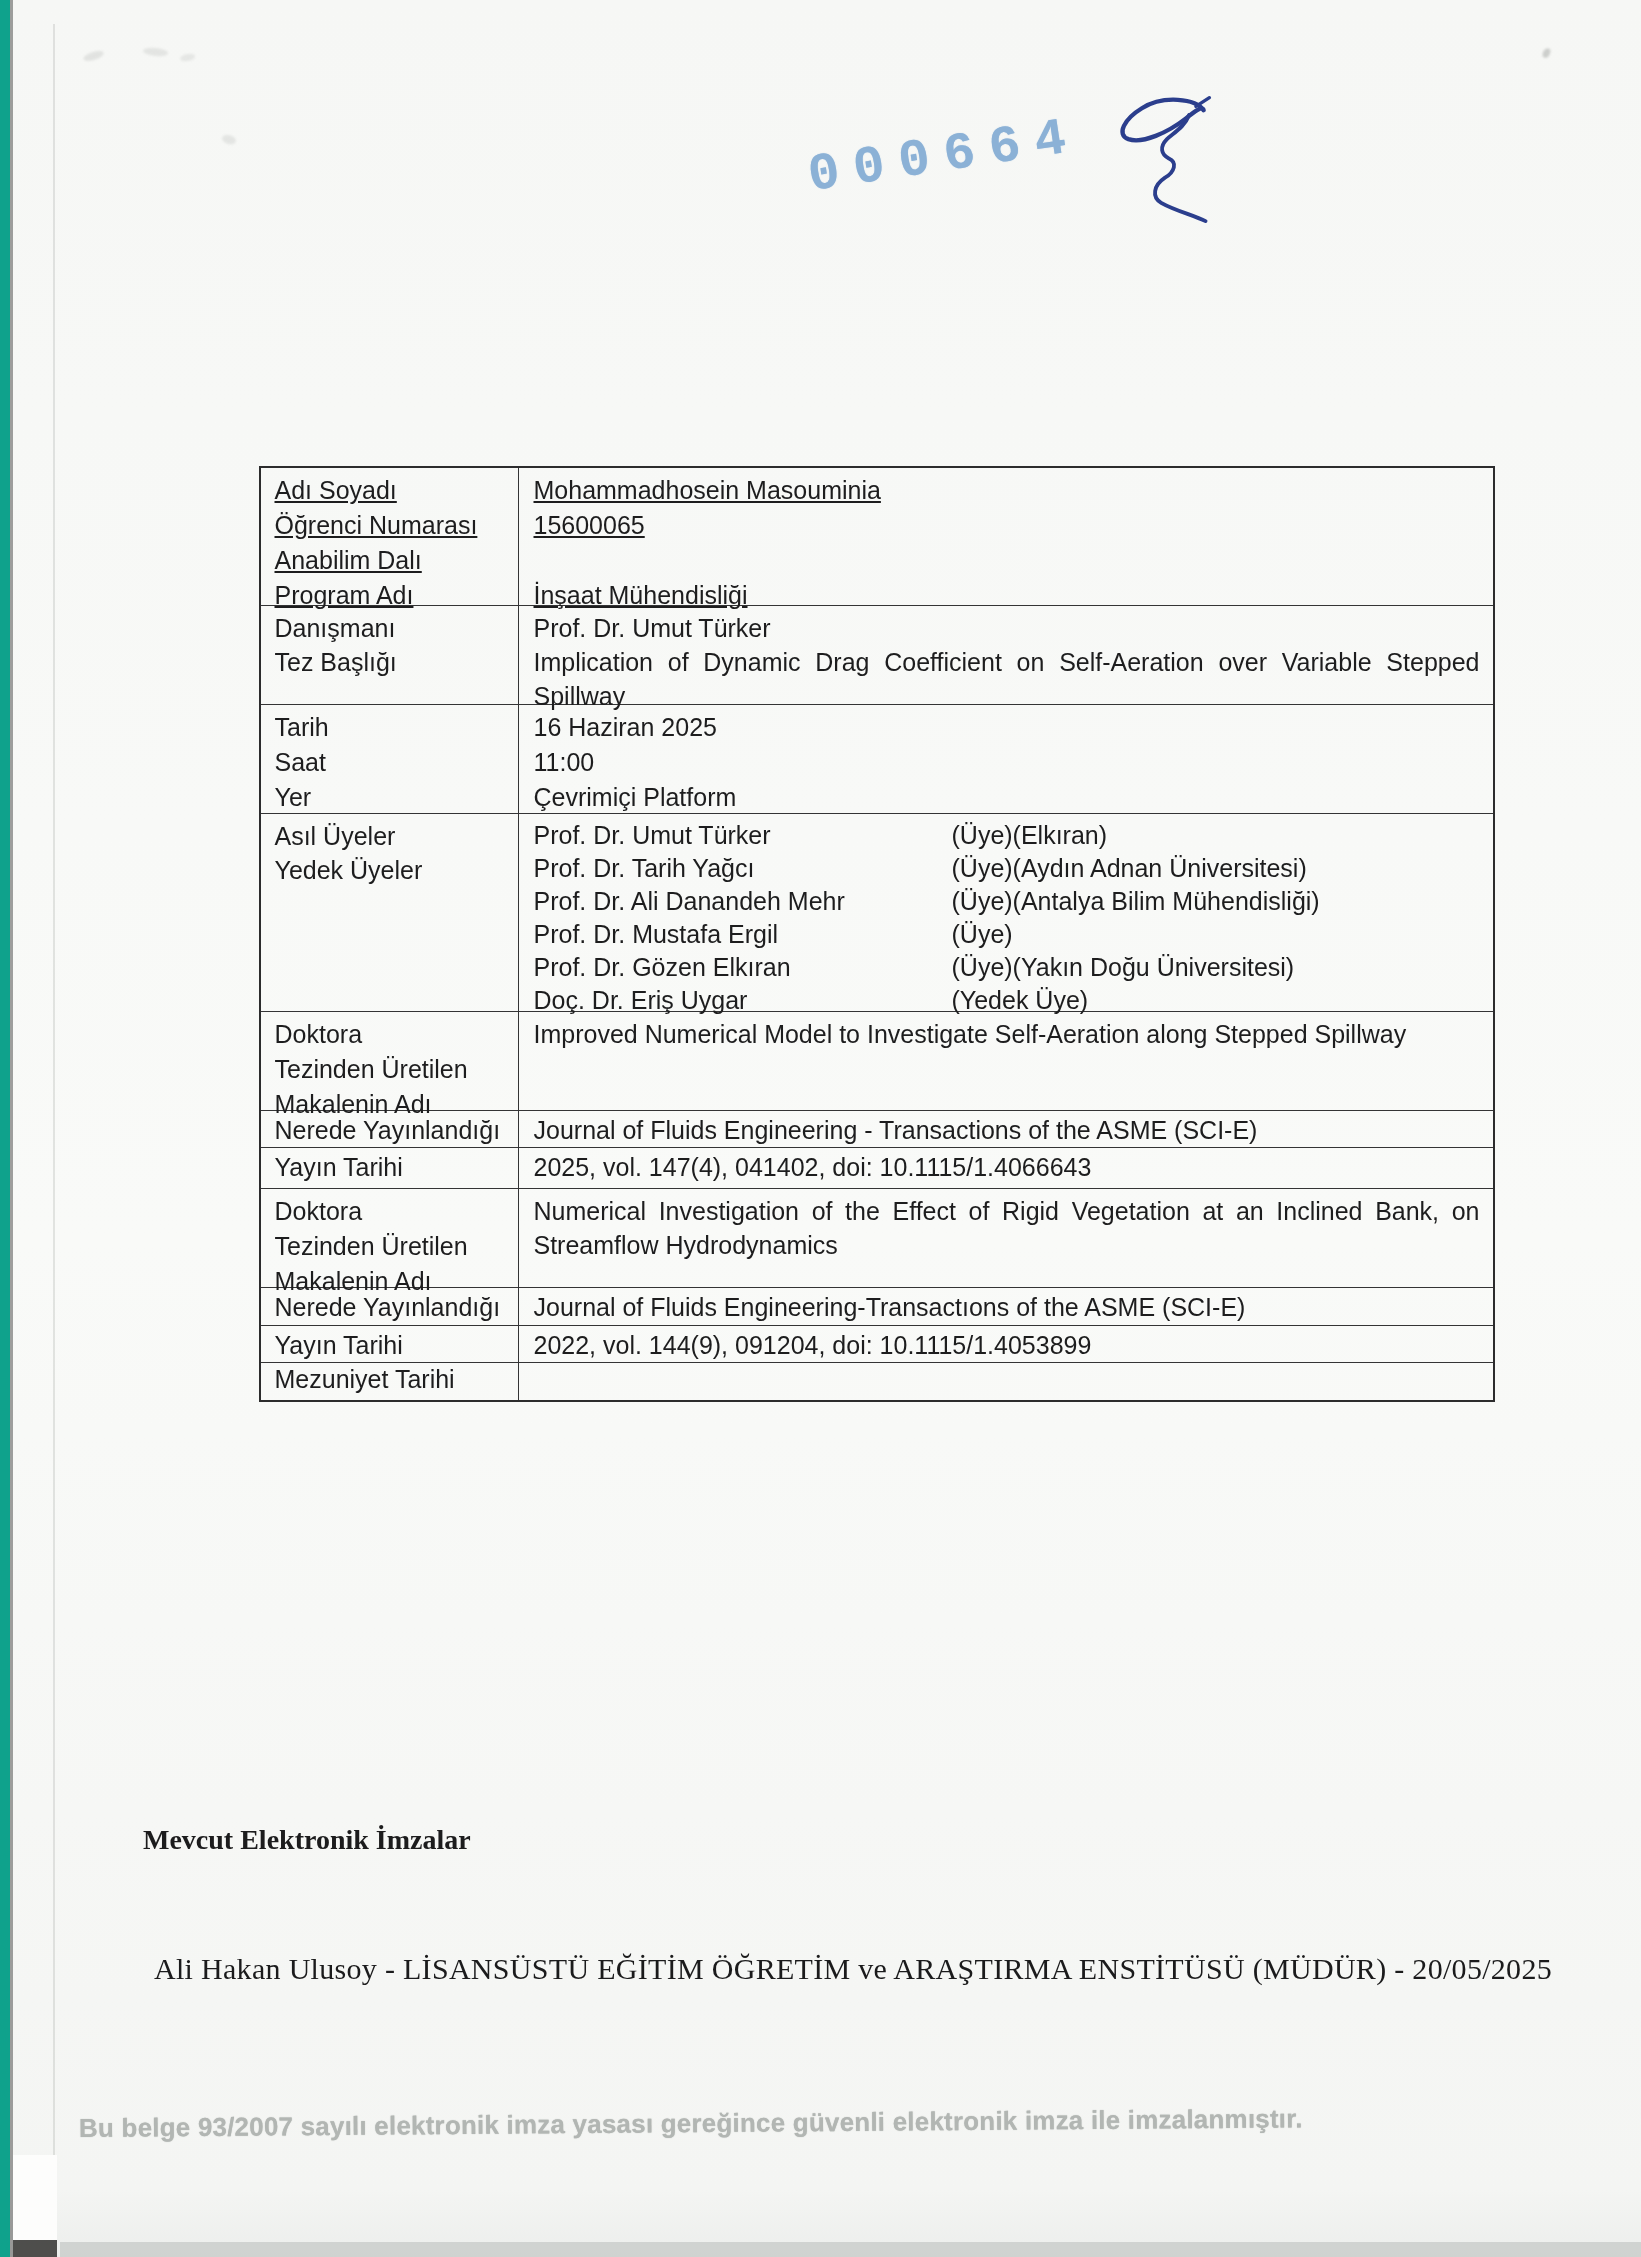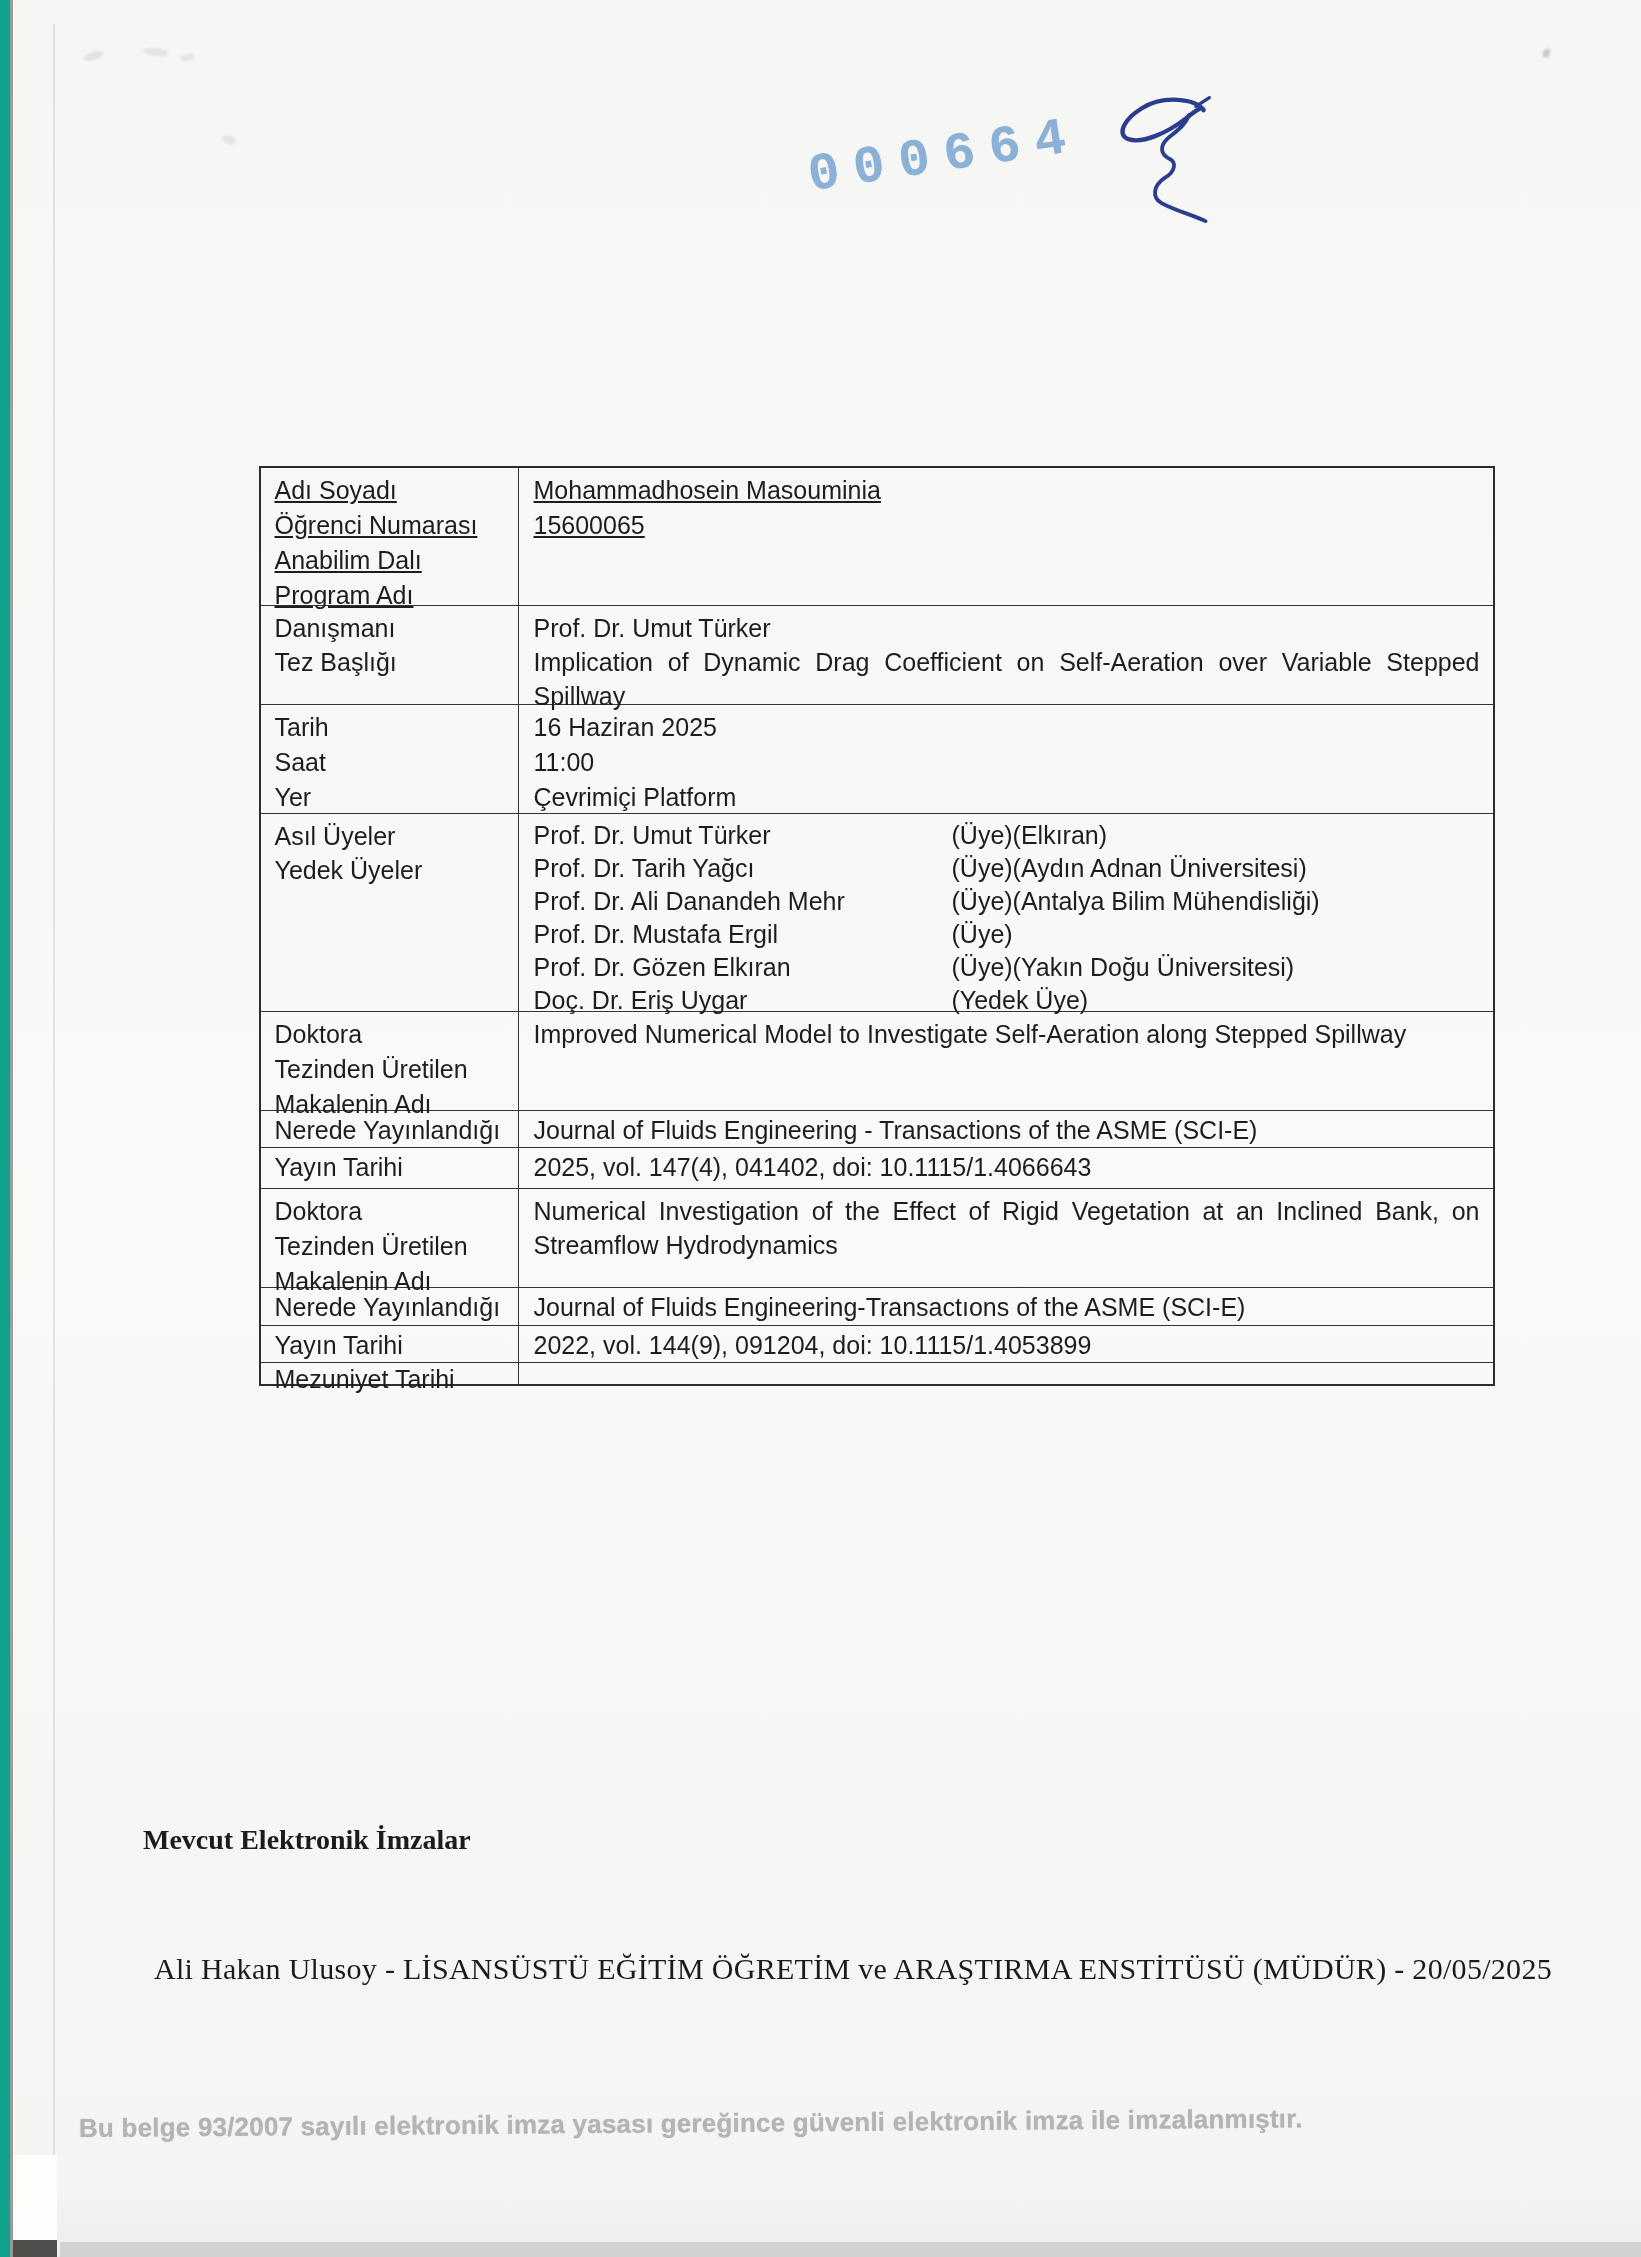--- a/index.html
+++ b/index.html
@@ -35,21 +35,21 @@
   .t-row.first{border-top:none;text-decoration:underline;}
   .lbl{width:258px;border-right:1.9px solid #343435;padding:4.8px 7.7px 0 13.5px;box-sizing:border-box;}
   .val{flex:1;padding:4.8px 13.5px 0 14.5px;box-sizing:border-box;}
   .ln{line-height:35px;min-height:35px;}
   .ln35{line-height:34px;min-height:34px;}
   .just{text-align:justify;}
   .m-row{display:flex;line-height:33px;}
   .m-name{width:418px;}
   .r1{height:137px;} .r2{height:99px;} .r3{height:109px;} .r4{height:198px;}
   .r5{height:99px;} .r6{height:37px;} .r7{height:41px;} .r8{height:99px;}
-  .r9{height:38px;} .r10{height:37px;} .r11{height:22px;}
+  .r9{height:38px;} .r10{height:37px;} .r11{height:38px;}
   .single{line-height:29px;padding-top:4.8px;}
   
   .sig-heading{position:absolute;left:143px;top:1824px;font-family:"Liberation Serif","DejaVu Serif",serif;
     font-weight:700;font-size:28px;color:#1c1c1d;}
   .sig-entry{position:absolute;left:154px;top:1952px;font-family:"Liberation Serif","DejaVu Serif",serif;
     font-size:30px;color:#1b1b1c;letter-spacing:0.3px;white-space:nowrap;}
   
   .esign{position:absolute;left:79px;top:2113px;font-weight:700;font-size:26px;color:#b2b6b3;
     letter-spacing:0.2px;white-space:nowrap;transform:rotate(-.45deg);transform-origin:left center;
     text-shadow:0 0 1px rgba(168,172,169,.8);}
@@ -87,20 +87,21 @@
       <div class="lbl">
         <div class="ln">Adı Soyadı</div>
         <div class="ln">Öğrenci Numarası</div>
         <div class="ln">Anabilim Dalı</div>
         <div class="ln">Program Adı</div>
       </div>
       <div class="val">
         <div class="ln">Mohammadhosein Masouminia</div>
         <div class="ln">15600065</div>
         <div class="ln"></div>
+        <div class="ln">İnşaat Mühendisliği</div>
       </div>
     </div>
 
     <div class="t-row r2">
       <div class="lbl">
         <div class="ln35">Danışmanı</div>
         <div class="ln35">Tez Başlığı</div>
       </div>
       <div class="val">
         <div class="ln35">Prof. Dr. Umut Türker</div>

